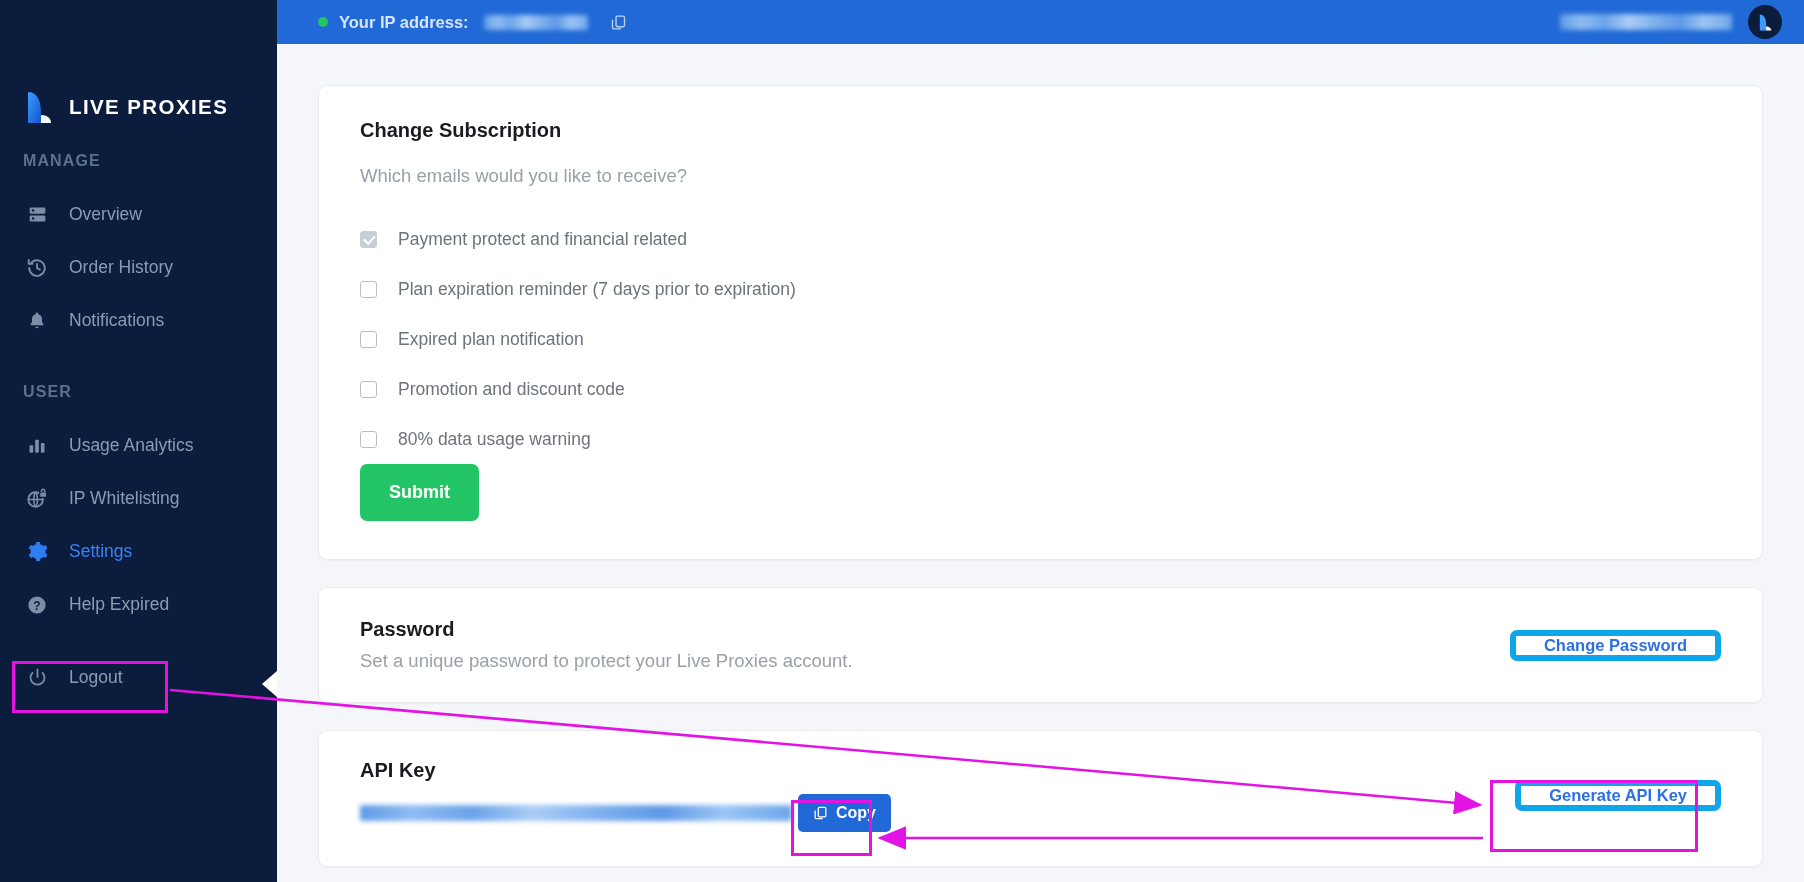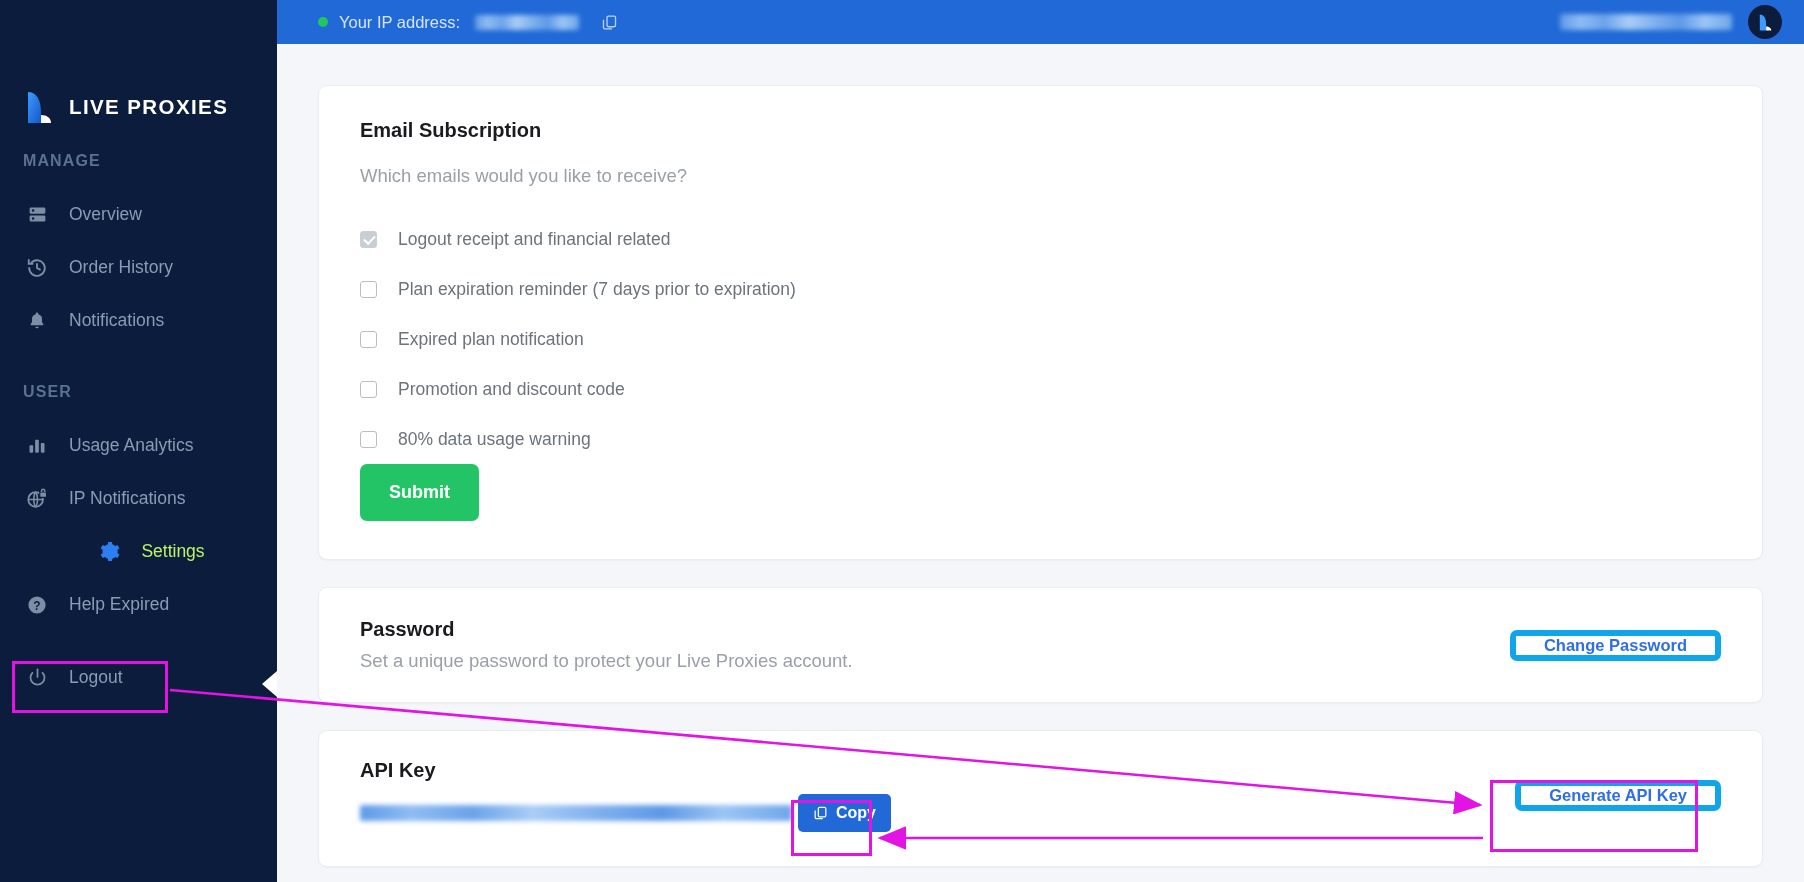--- a/index.html
+++ b/index.html
@@ -39,21 +39,21 @@
     display: flex; align-items: center; gap: 19px;
     height: 53px; padding-left: 24px;
     color: #8a9cb3; font-size: 17.5px;
     cursor: pointer; text-decoration: none;
   }
   .nav-item .nav-icon {
     width: 26px; height: 26px; flex: none;
     display: flex; align-items: center; justify-content: center;
   }
   .nav-item .nav-icon svg { display: block; }
-  .nav-item.active { color: #bef264; justify-content: center; }
+  .nav-item.active { color: #3b82f6; }
   .nav-label { white-space: nowrap; }
   .nav-badge {
     margin-left: 11px;
     background: #ef4444; color: #fff;
     font-size: 13px; font-weight: 600;
     min-width: 22px; height: 22px; border-radius: 5px;
     display: flex; align-items: center; justify-content: center;
     padding: 0 6px;
   }
   .nav-divider-space { height: 20px; }
@@ -75,21 +75,21 @@
 
   
   .topbar {
     position: absolute; left: 277px; top: 0;
     width: 1527px; height: 44px;
     background: #2069d6;
     display: flex; align-items: center;
     padding: 0 22px 0 41px;
     color: #dbe8fb; font-size: 16px;
   }
-  .ip-wrap { display: flex; align-items: center; gap: 11px; }
+  .ip-wrap { display: flex; align-items: center; gap: 11px; font-weight: bold; }
   .green-dot {
     width: 10px; height: 10px; border-radius: 50%;
     background: #22c55e; flex: none;
   }
   .ip-label { color: #d6e5fb; font-size: 16.5px; white-space: nowrap; }
   .redacted {
     display: inline-block;
     background: linear-gradient(90deg,#5f9ae8 0%,#8fbcf2 12%,#6ba3ea 26%,#a9cdf6 40%,
                 #7fb0ee 55%,#5e99e7 70%,#9cc5f4 84%,#6ea6eb 100%);
     filter: blur(2.4px);
@@ -265,21 +265,21 @@
 
       <div class="nav-item">
         <span class="nav-icon">
           <svg width="22" height="22" viewBox="0 0 24 24">
             <circle cx="10.5" cy="12.5" r="8" fill="none" stroke="#7b8ea6" stroke-width="2"></circle>
             <path d="M2.6 12.5h15.8M10.5 4.5c2.6 3 2.6 13 0 16M10.5 4.5c-2.6 3-2.6 13 0 16" fill="none" stroke="#7b8ea6" stroke-width="1.7"></path>
             <rect x="15" y="4.2" width="7.4" height="6" rx="1.2" fill="#7b8ea6" stroke="#0c1c3d" stroke-width="1.2"></rect>
             <path d="M16.9 4.4v-1.2a1.8 1.8 0 0 1 3.6 0v1.2" fill="none" stroke="#7b8ea6" stroke-width="1.6"></path>
           </svg>
         </span>
-        <span class="nav-label">IP Notifications</span>
+        <span class="nav-label">IP Whitelisting</span>
       </div>
 
       <div class="nav-item active">
         <span class="nav-icon">
           <svg width="23" height="23" viewBox="0 0 24 24" fill="#2d7ff0">
             <path d="M12 8.1a3.9 3.9 0 1 0 0 7.8 3.9 3.9 0 0 0 0-7.8zm0 5.9a2 2 0 1 1 0-4 2 2 0 0 1 0 4z"></path>
             <path d="M20.5 12c0-.6-.06-1.2-.18-1.76l2.06-1.5-2-3.46-2.4.95a8.6 8.6 0 0 0-3.05-1.77L14.6 2h-4l-.33 2.46a8.6 8.6 0 0 0-3.05 1.77l-2.4-.95-2 3.46 2.06 1.5a8.9 8.9 0 0 0 0 3.52l-2.06 1.5 2 3.46 2.4-.95a8.6 8.6 0 0 0 3.05 1.77L10.6 22h4l.33-2.46a8.6 8.6 0 0 0 3.05-1.77l2.4.95 2-3.46-2.06-1.5c.12-.56.18-1.16.18-1.76z"></path>
           </svg>
         </span>
         <span class="nav-label">Settings</span>
@@ -331,27 +331,27 @@
           <path d="M19 27 C24 27 28 30 28 34 L19 34 Z" fill="#ffffff"></path>
         </svg>
       </span>
     </div>
   </div>
 
   <div class="main">
 
     <div class="card">
       <div class="card-inner">
-        <div class="card-title">Email Subscription</div>
+        <div class="card-title">Change Subscription</div>
         <div class="card-sub">Which emails would you like to receive?</div>
 
         <div class="check-list">
           <div class="check-row">
             <span class="cbox checked"></span>
-            <span class="check-label">Logout receipt and financial related</span>
+            <span class="check-label">Payment protect and financial related</span>
           </div>
           <div class="check-row">
             <span class="cbox"></span>
             <span class="check-label">Plan expiration reminder (7 days prior to expiration)</span>
           </div>
           <div class="check-row">
             <span class="cbox"></span>
             <span class="check-label">Expired plan notification</span>
           </div>
           <div class="check-row">

